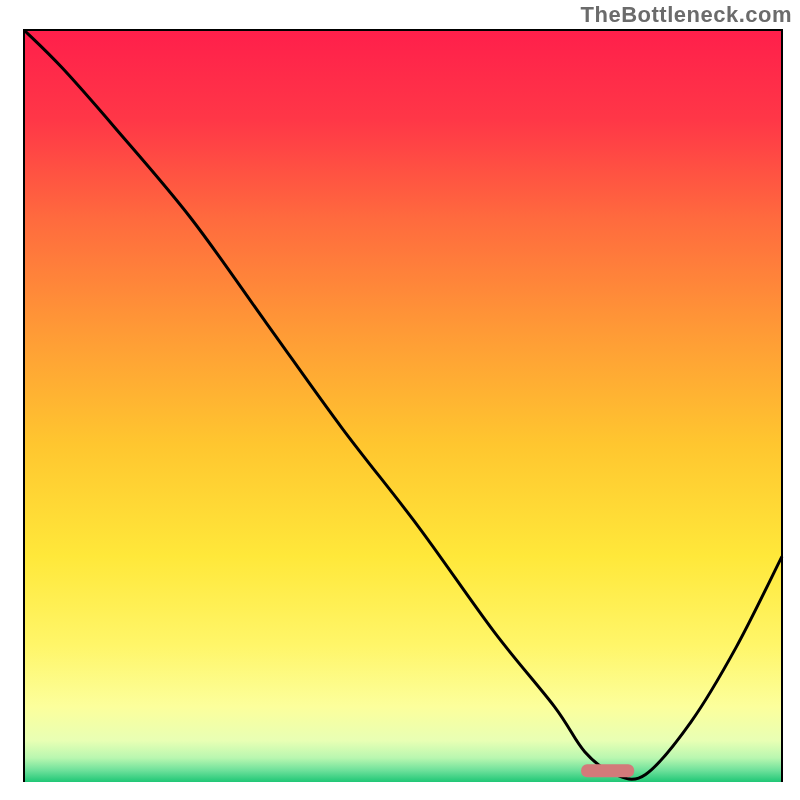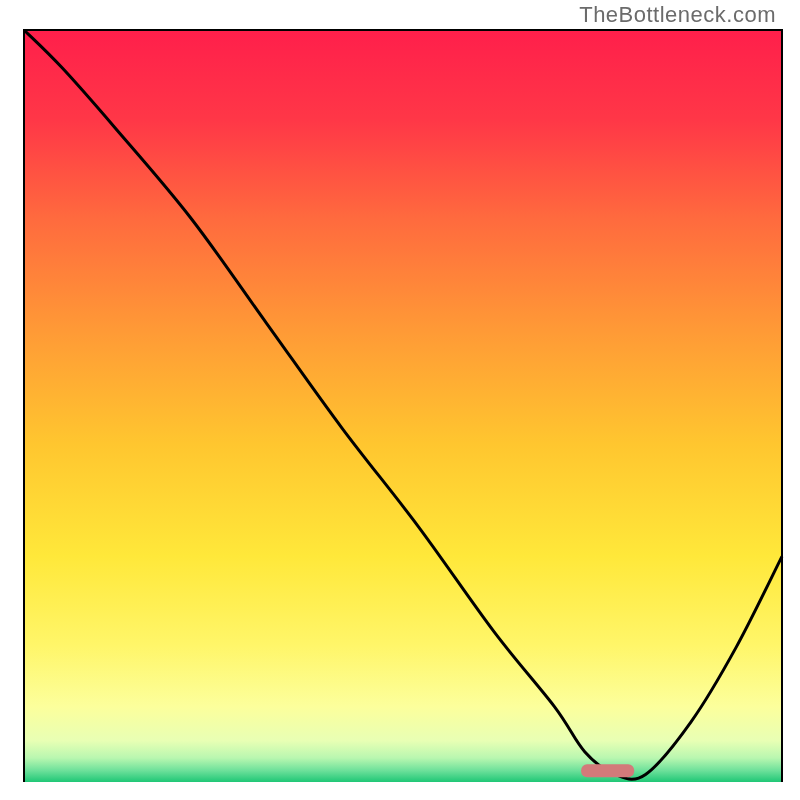--- a/index.html
+++ b/index.html
@@ -11,24 +11,24 @@
     font-family: Arial, Helvetica, sans-serif;
   }
   .stage {
     position: relative;
     width: 800px;
     height: 800px;
   }
   .watermark {
     position: absolute;
     top: 2px;
-    right: 24px;
+    right: 8px;
     color: #6b6b6b;
     font-size: 22px;
-    font-weight: 400;
+    font-weight: 700;
     letter-spacing: 0.5px;
     z-index: 5;
   }
   svg {
     display: block;
   }
 </style>
 </head>
 <body>
 

